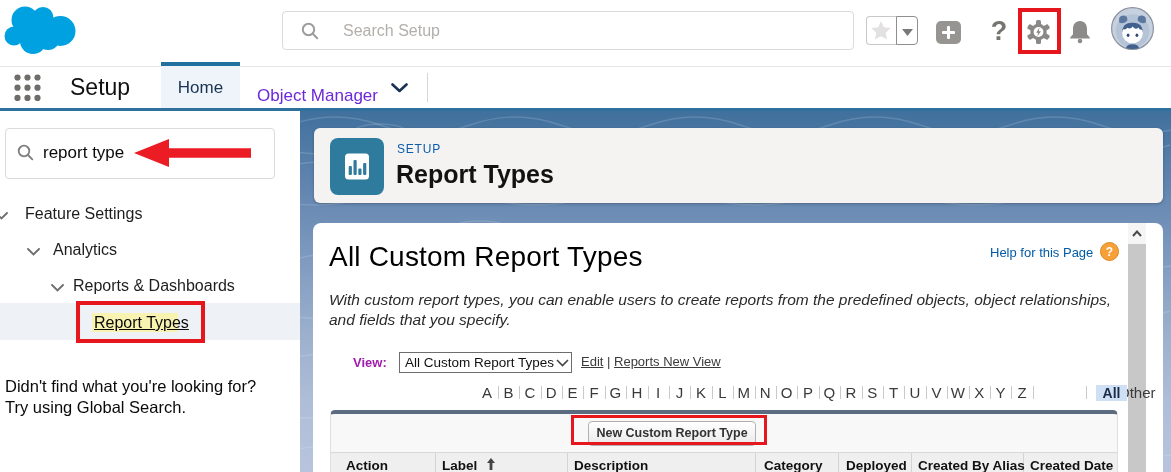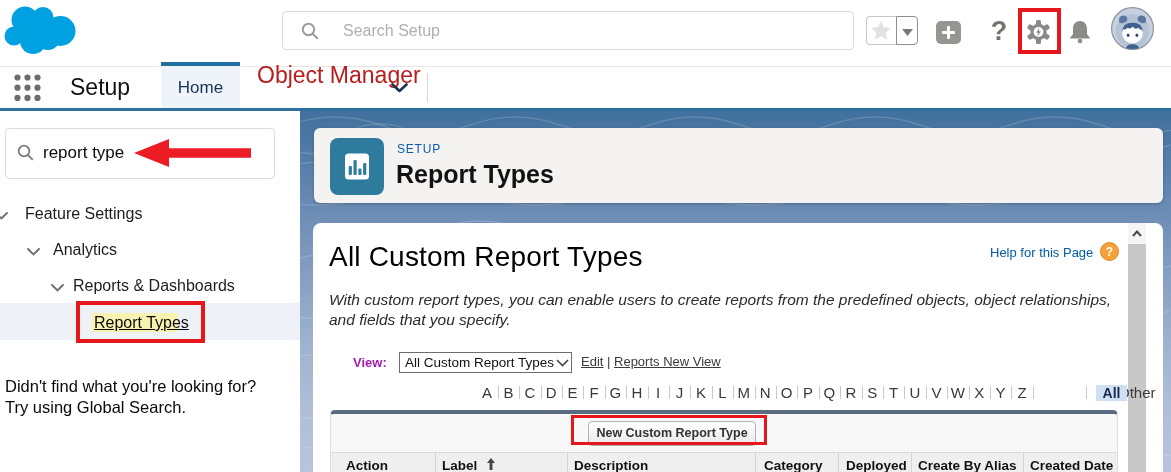--- a/index.html
+++ b/index.html
@@ -99,21 +99,21 @@
       <circle cx="24.5" cy="14.7" r="3.1"></circle>
     <circle cx="4.5" cy="24.9" r="3.1"></circle>
       <circle cx="14.5" cy="24.9" r="3.1"></circle>
       <circle cx="24.5" cy="24.9" r="3.1"></circle>
   </g>
 </svg>
 <div class="abs" style="left:70px;top:74px;font-size:23px;color:#111;">Setup</div>
 
 <div class="abs" style="left:161px;top:62px;width:79px;height:46px;background:#eef4f9;border-top:4px solid #20719e;"></div>
 <div class="abs" style="left:161px;top:78px;width:79px;text-align:center;font-size:17px;color:#1a3353;">Home</div>
-<div class="abs" style="left:257px;top:62px;font-size:23px;color:#b91c1c;">Object Manager</div>
+<div class="abs" style="left:257px;top:86px;font-size:17px;color:#6d28d9;">Object Manager</div>
 <svg class="abs" style="left:391px;top:83px" width="17" height="10" viewBox="0 0 17 10">
   <path d="M1.5 1.5 L8.5 8 L15.5 1.5" fill="none" stroke="#1a3353" stroke-width="2.6" stroke-linecap="round" stroke-linejoin="round"></path>
 </svg>
 <div class="abs" style="left:427px;top:73px;width:1px;height:29px;background:#d8d6d4;"></div>
 
 <div class="abs" style="left:300px;top:111px;width:871px;height:361px;background:linear-gradient(180deg,#40709d 0%,#5d82ad 18%,#7b97bd 38%,#9cb0cd 62%,#aebdd8 80%,#b8c4dd 100%);"></div>
 <svg class="abs" style="left:300px;top:111px" width="871" height="361" viewBox="0 0 871 361">
   <g fill="none" stroke="#ffffff" stroke-opacity="0.15" stroke-width="1.4">
     <path d="M-10 14 q 45 -16 90 0 t 90 0 t 90 0 t 90 0 t 90 0 t 90 0 t 90 0 t 90 0 t 90 0 t 90 0"></path>
     <path d="M-30 34 q 50 18 100 0 t 100 0 t 100 0 t 100 0 t 100 0 t 100 0 t 100 0 t 100 0 t 100 0"></path>
@@ -242,21 +242,21 @@
 <div class="abs" style="left:1023px;top:453px;width:1px;height:19px;background:#d4d4d4;"></div>
 
 <div class="abs" style="left:346px;top:458px;font-size:13.5px;font-weight:bold;color:#111;">Action</div>
 <div class="abs" style="left:442px;top:458px;font-size:13.5px;font-weight:bold;color:#111;">Label</div>
 <svg class="abs" style="left:486px;top:458px" width="10" height="12" viewBox="0 0 10 12">
     <path d="M5 0 L9 5 L6.4 5 L6.4 12 L3.6 12 L3.6 5 L1 5 Z" fill="#444"></path>
   </svg>
 <div class="abs" style="left:574px;top:458px;font-size:13.5px;font-weight:bold;color:#111;text-align:center;">Description</div>
 <div class="abs" style="left:764px;top:458px;font-size:13.5px;font-weight:bold;color:#111;">Category</div>
 <div class="abs" style="left:846px;top:458px;font-size:13.5px;font-weight:bold;color:#111;">Deployed</div>
-<div class="abs" style="left:918px;top:458px;font-size:13.5px;font-weight:bold;color:#111;">Create By Alias</div>
+<div class="abs" style="left:918px;top:458px;font-size:13.5px;font-weight:bold;color:#111;">Created By Alias</div>
 <div class="abs" style="left:1030px;top:458px;font-size:13.5px;font-weight:bold;color:#111;">Created Date</div>
 
 <div class="abs" style="left:588px;top:421px;width:168px;height:25px;border:1px solid #b3b1af;border-radius:4px;background:linear-gradient(#ffffff,#e9e9e9);"></div>
 <div class="abs" style="left:588px;top:421px;width:168px;text-align:center;line-height:25px;font-size:12.5px;font-weight:bold;color:#333;">New Custom Report Type</div>
 <div class="abs" style="left:571px;top:415px;width:196px;height:30px;border:3px solid #e5161c;"></div>
 
 <div class="abs" style="left:5px;top:128px;width:270px;height:51px;border:1px solid #dcdbda;border-radius:4px;background:#fff;"></div>
 <svg class="abs" style="left:17px;top:144px" width="17" height="17" viewBox="0 0 17 17">
   <circle cx="7" cy="7" r="5.3" fill="none" stroke="#807e7c" stroke-width="1.8"></circle>
   <line x1="11" y1="11" x2="15.3" y2="15.3" stroke="#807e7c" stroke-width="1.8" stroke-linecap="round"></line>

